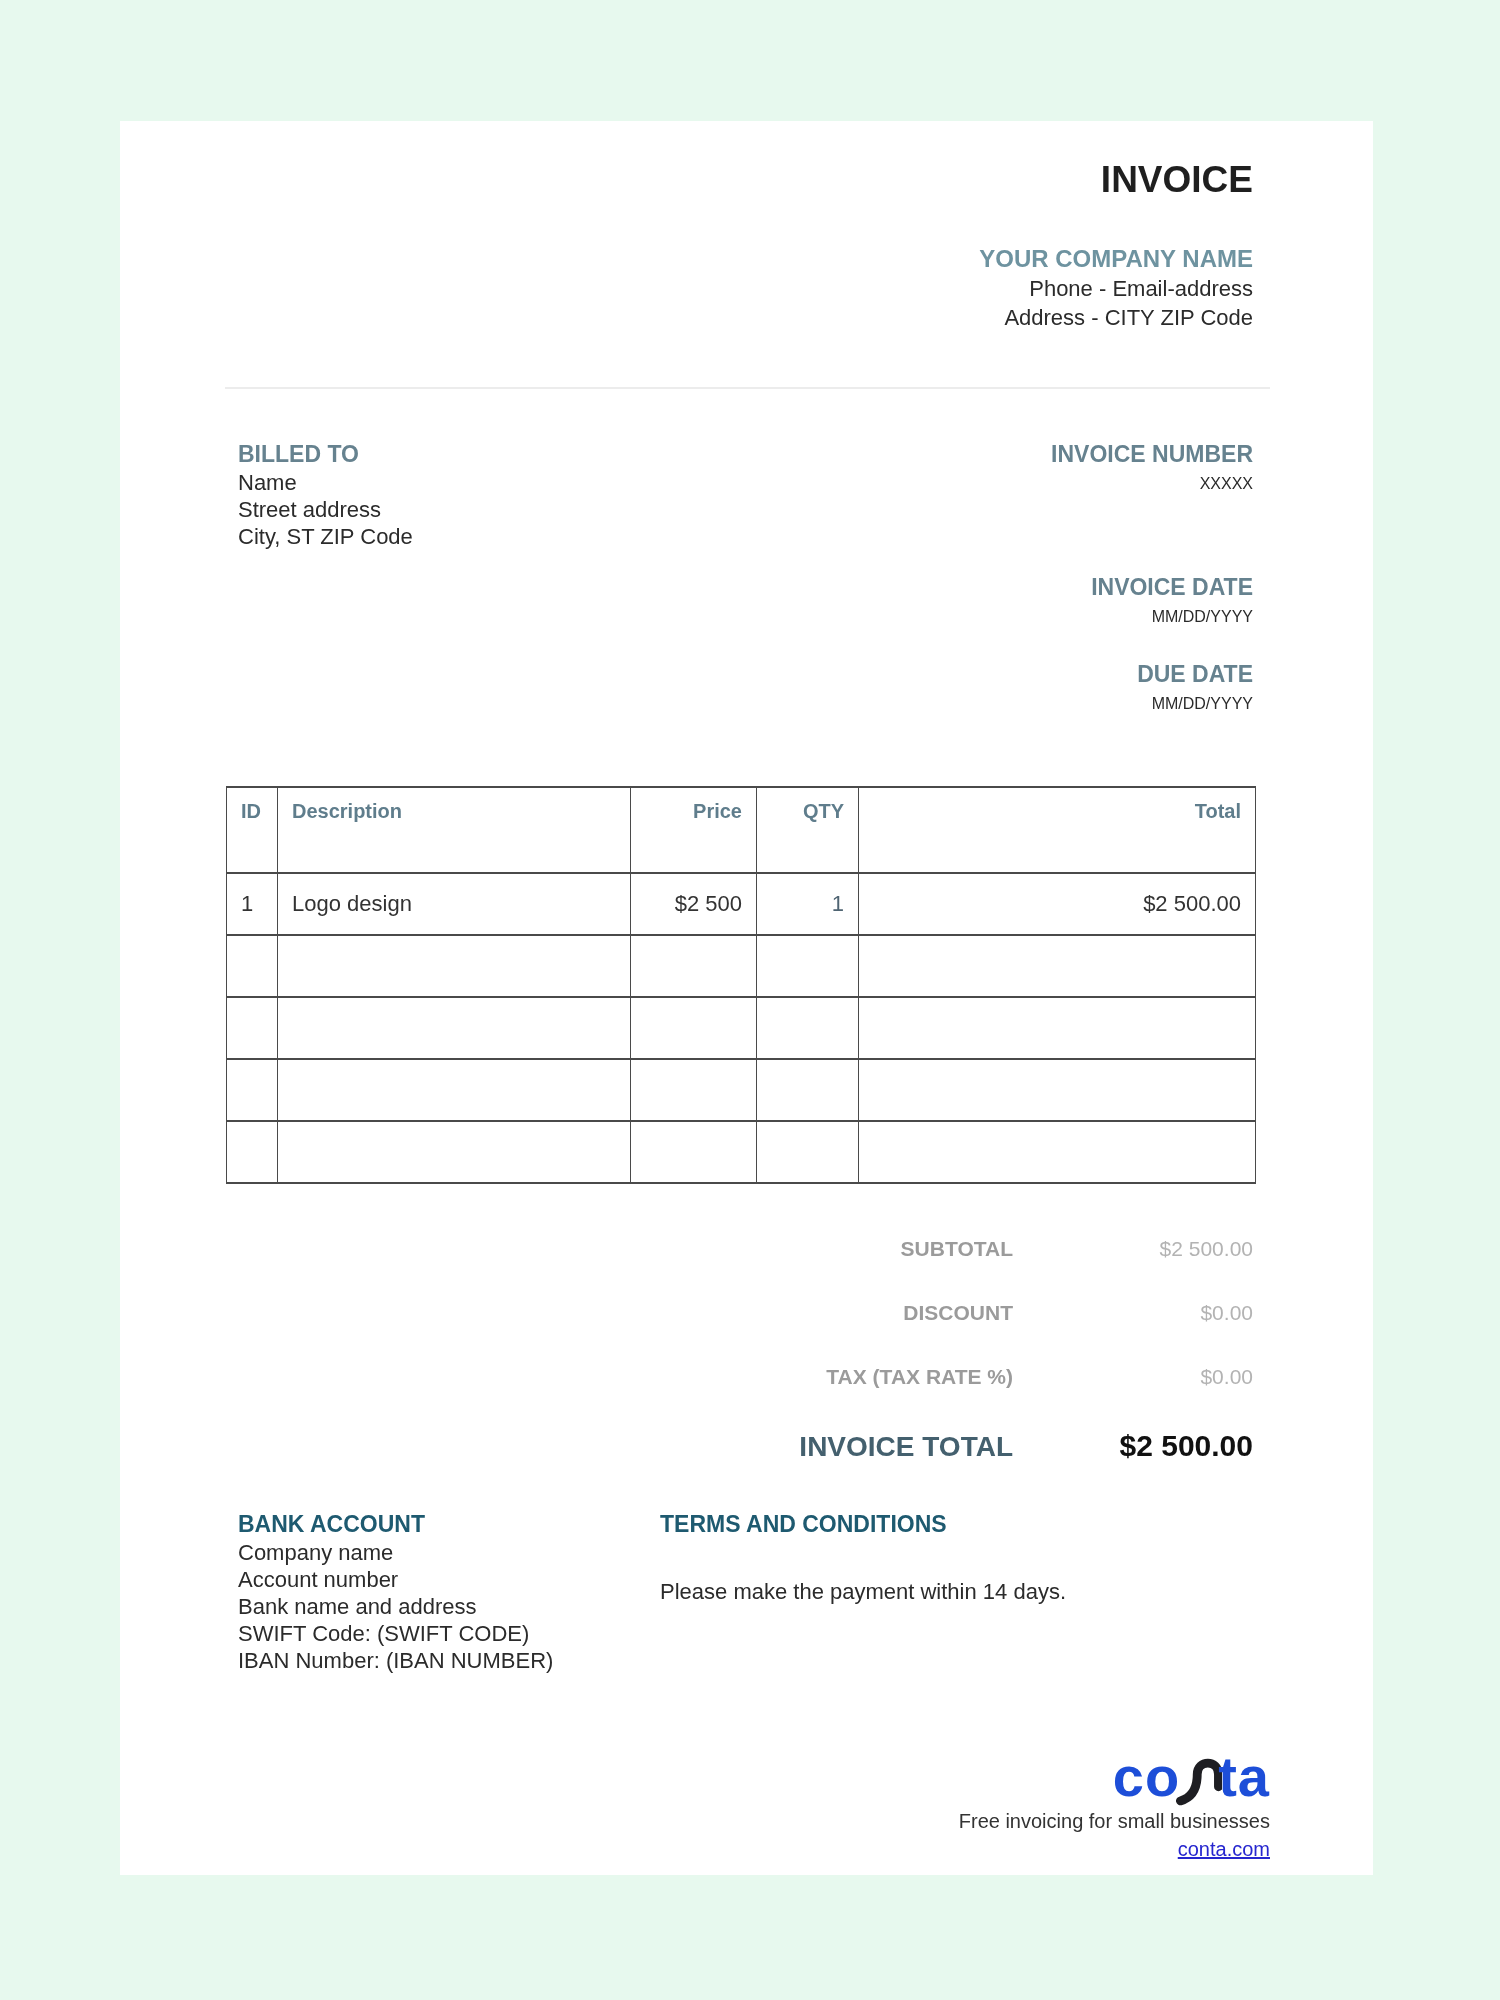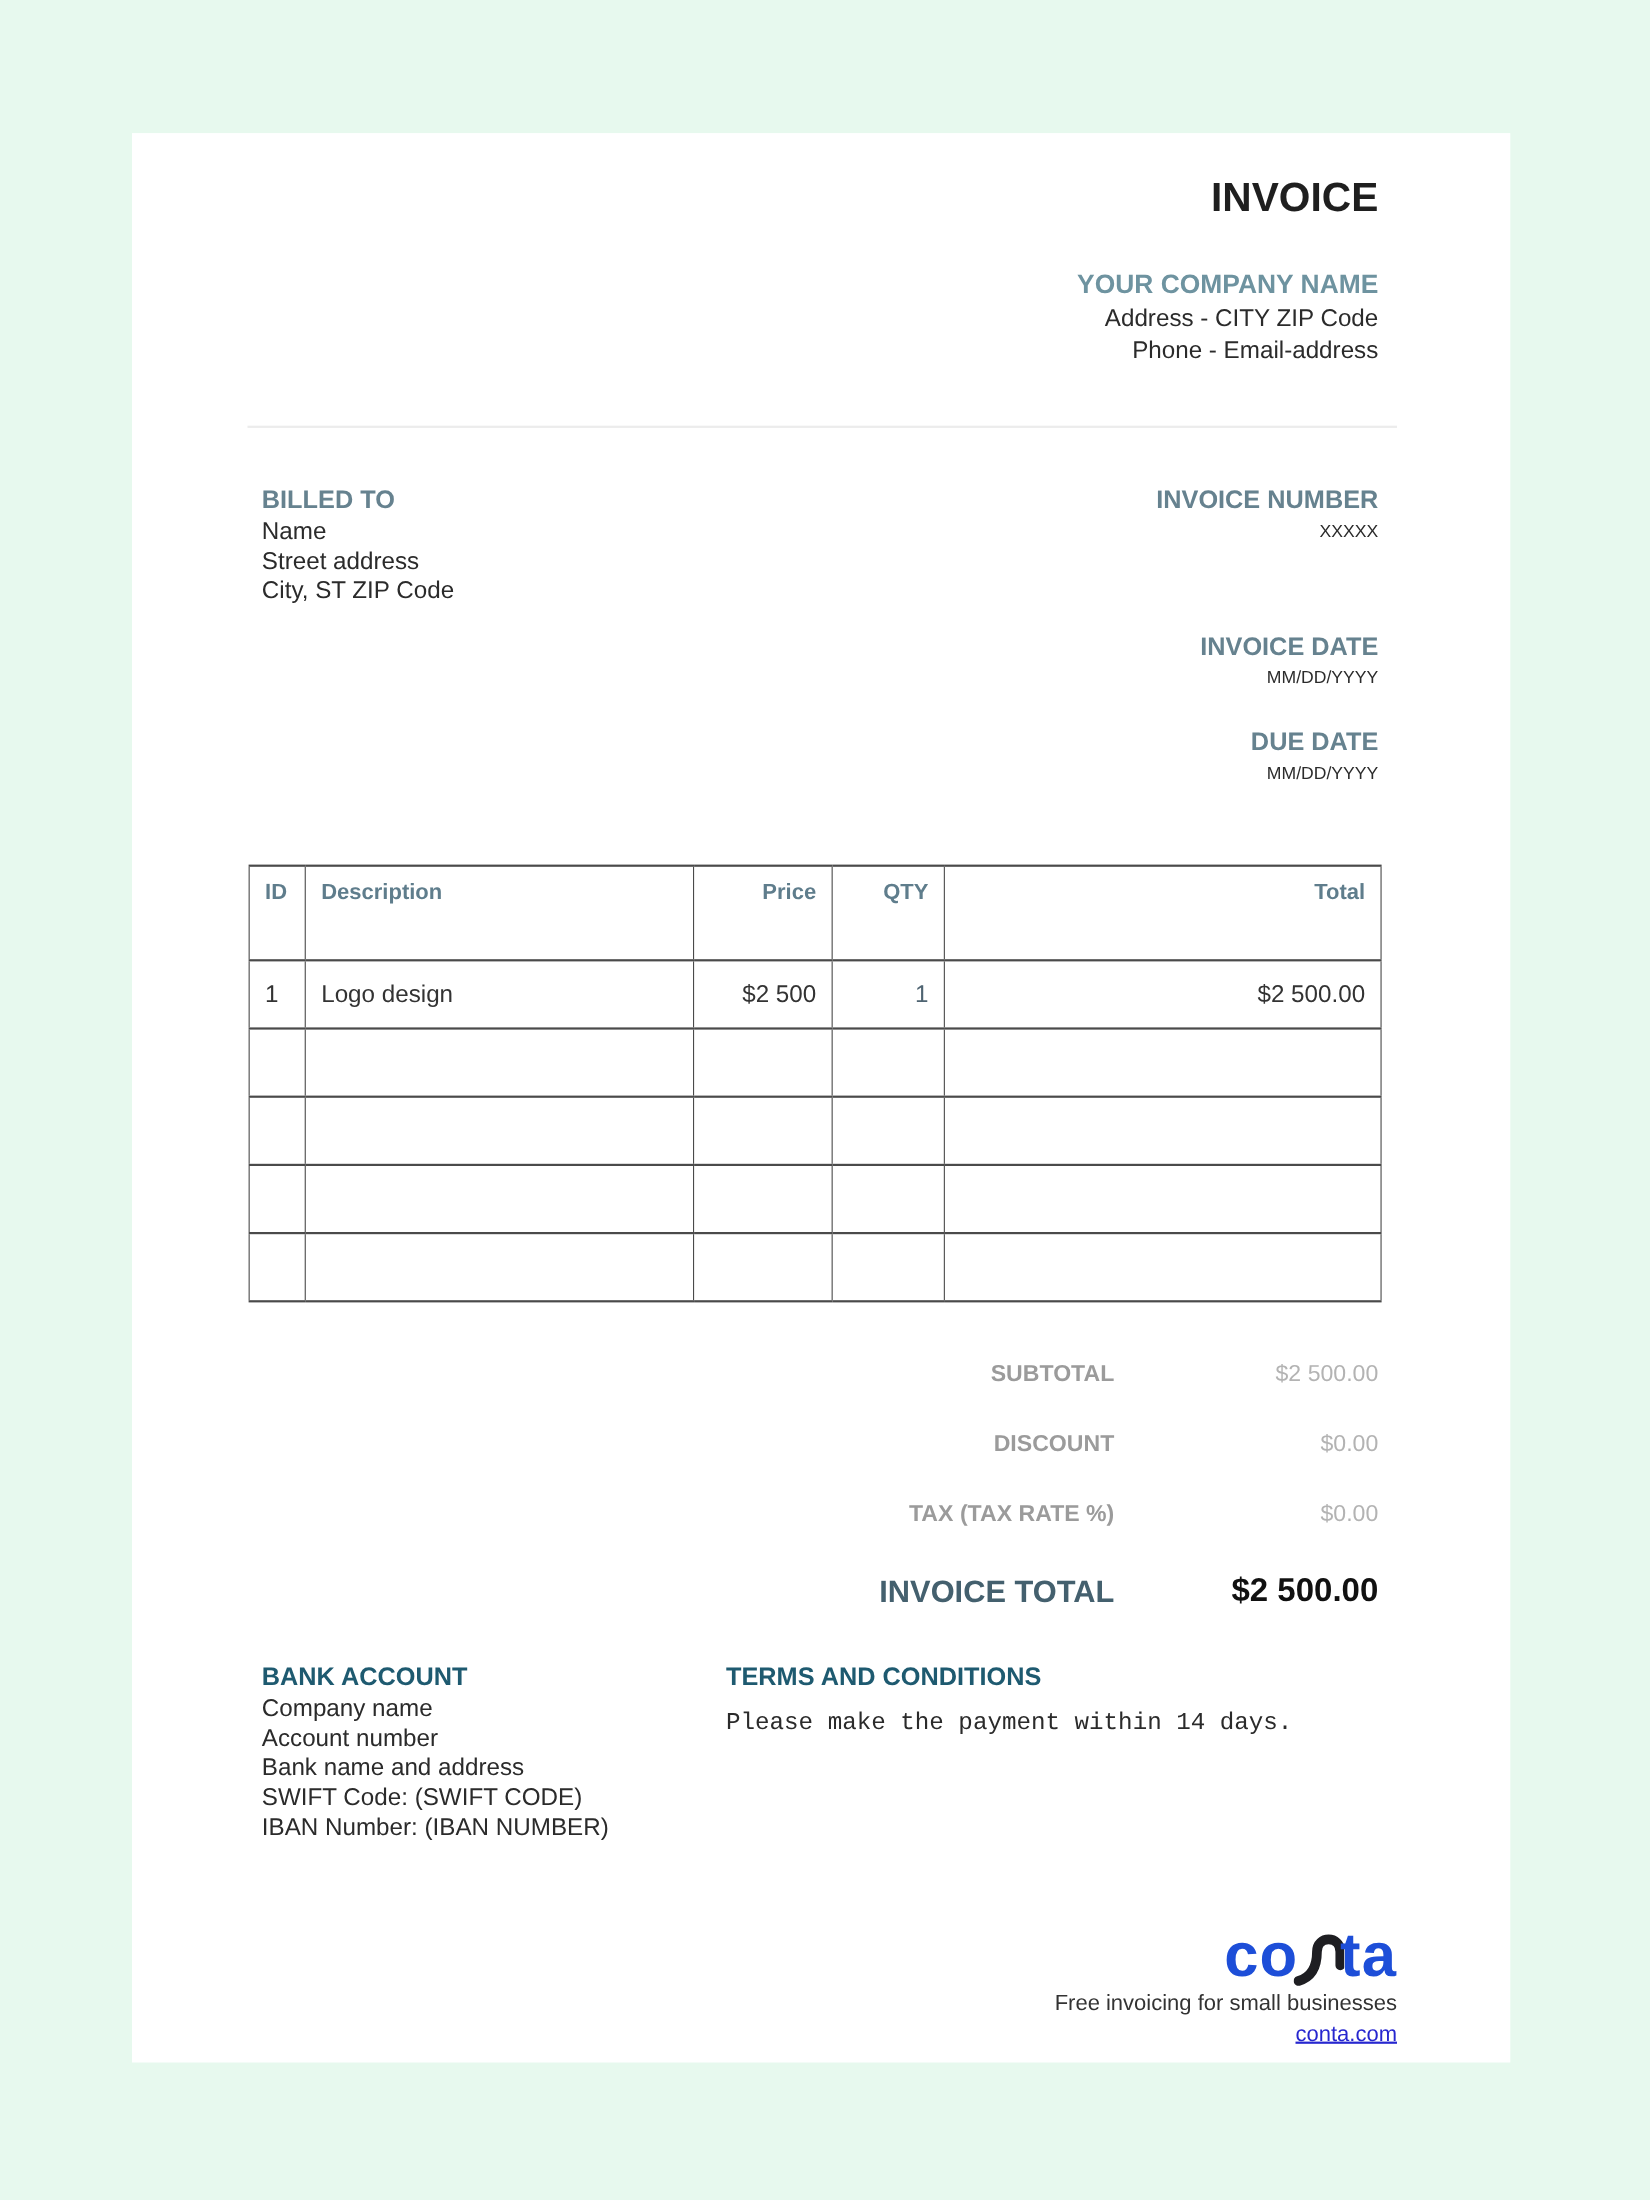--- a/index.html
+++ b/index.html
@@ -134,23 +134,22 @@
   .trow.grand { margin-bottom: 0; }
   .trow.grand .tlabel { color: #44606e; font-size: 28px; }
   .trow.grand .tvalue { color: #111111; font-size: 30px; font-weight: bold; }
   
   .bottom {
     display: flex;
     margin-top: 46px;
   }
   .bank { width: 422px; }
   .terms-body {
-    margin-top: 15px;
+    margin-top: 40px;
     font-size: 22px;
-    font-family: Liberation Mono, monospace;
   }
   
   .footer {
     position: absolute;
     right: 103px;
     bottom: 14px;
     text-align: right;
   }
   .logo-row {
     display: flex;
@@ -181,22 +180,22 @@
 </style>
 </head>
 <body>
 
 <div class="page">
 
   <div class="doc-title">INVOICE</div>
 
   <div class="company">
     <div class="company-name">YOUR COMPANY NAME</div>
+    <div class="company-line">Phone - Email-address</div>
     <div class="company-line">Address - CITY ZIP Code</div>
-    <div class="company-line">Phone - Email-address</div>
   </div>
 
   <hr class="divider">
 
   <div class="info-row">
     <div class="billed">
       <div class="section-label">BILLED TO</div>
       <div class="line">Name</div>
       <div class="line">Street address</div>
       <div class="line">City, ST ZIP Code</div>

